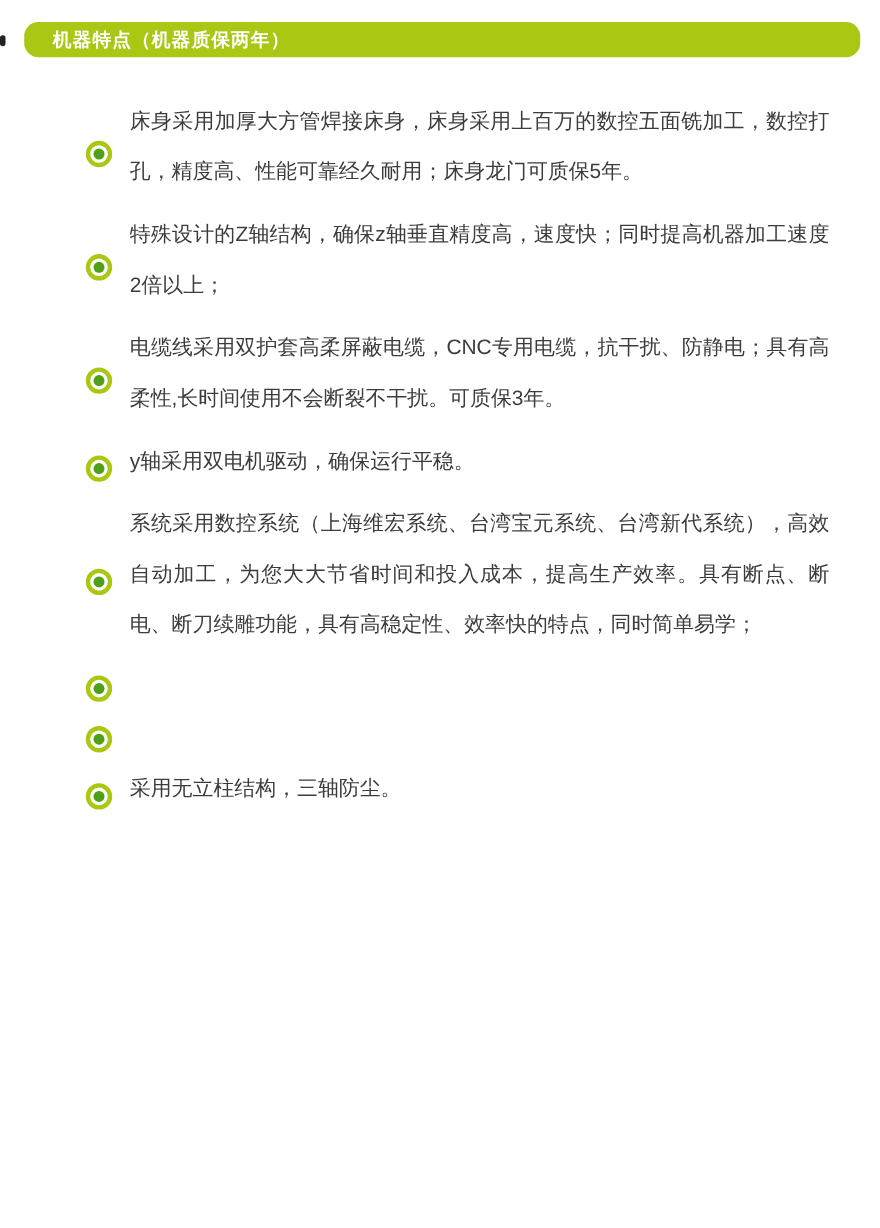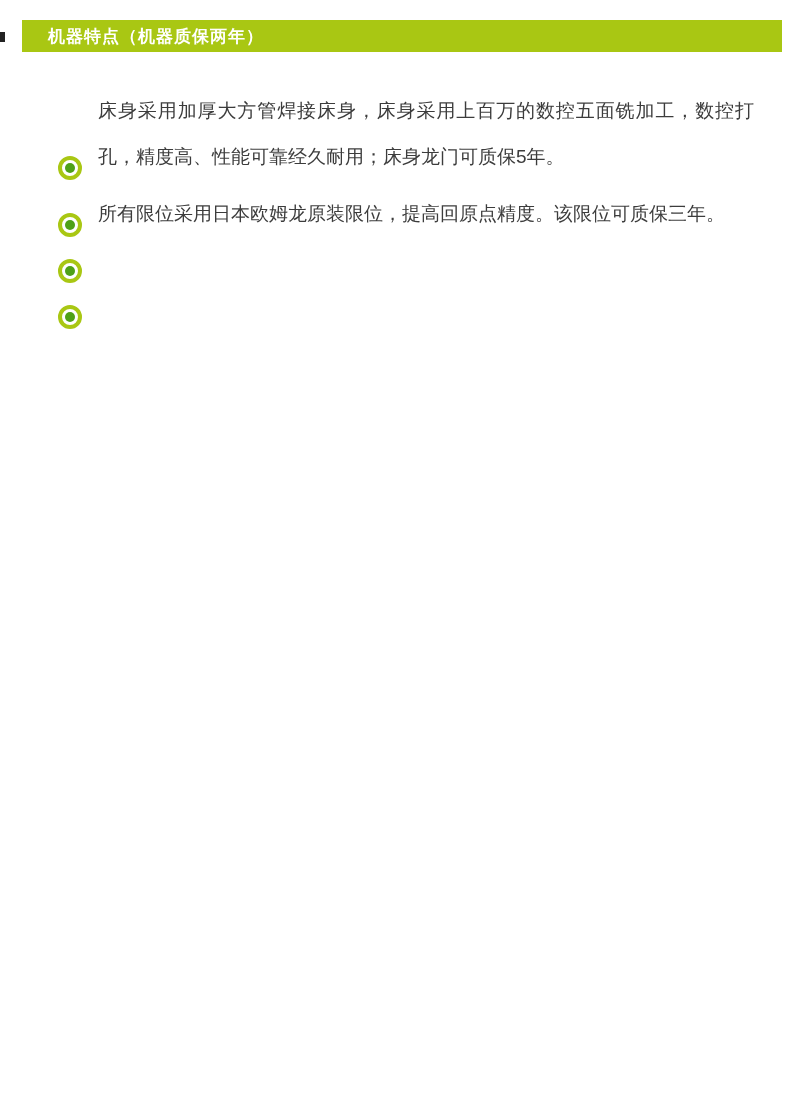--- a/index.html
+++ b/index.html
@@ -3,21 +3,21 @@
 <meta charset="utf-8">
 <style>
   :root{
     --banner-green:#a9c713;
     --bullet-ring:#a9c713;
     --bullet-dot:#4ea117;
     --body-text:#3c3c3c;
     --edge-marker:#222222;
     --title-text:#ffffff;
   }
-  *{margin:0;padding:0;box-sizing:border-box;}
+  *{margin:0;padding:0;box-sizing:border-box;border-radius:13px;}
   html,body{background:#ffffff;}
   body{
     width:800px;height:1116px;
     position:relative;
     overflow:hidden;
     font-family:"Liberation Sans","DejaVu Sans",sans-serif;
   }
   .edge-marker{
     position:absolute;left:0;top:32px;
     width:5px;height:10px;
@@ -35,24 +35,25 @@
     font-size:17px;
     font-weight:bold;
     letter-spacing:1px;
   }
   ul.features{
     list-style:none;
     margin-top:36px;
   }
   li.feature{
     display:flex;
-    align-items:flex-end;
+    align-items:center;
     padding-left:58px;
     padding-right:46px;
     margin-bottom:11px;
+    margin-left:20px;
   }
   .bullet{
     flex:none;
     width:24px;height:24px;
     margin-top:11px;
     margin-right:16px;
     border-radius:50%;
     border:4px solid var(--bullet-ring);
     background:#ffffff;
     position:relative;
@@ -81,21 +82,37 @@
   <span class="banner-title">机器特点（机器质保两年）</span>
 </div>
 
 <ul class="features">
   <li class="feature">
     <span class="bullet"></span>
     <p class="ftext">床身采用加厚大方管焊接床身，床身采用上百万的数控五面铣加工，数控打孔，精度高、性能可靠经久耐用；床身龙门可质保5年。</p>
   </li>
   <li class="feature">
     <span class="bullet"></span>
-    <p class="ftext">所有限位采用日本欧姆龙原装限位，提高回原点精度。该限位可质保三年。</p>
+    <p class="ftext">特殊设计的Z轴结构，确保z轴垂直精度高，速度快；同时提高机器加工速度2倍以上；</p>
+  </li>
+  <li class="feature">
+    <span class="bullet"></span>
+    <p class="ftext">电缆线采用双护套高柔屏蔽电缆，CNC专用电缆，抗干扰、防静电；具有高柔性,长时间使用不会断裂不干扰。可质保3年。</p>
+  </li>
+  <li class="feature">
+    <span class="bullet"></span>
+    <p class="ftext">y轴采用双电机驱动，确保运行平稳。</p>
+  </li>
+  <li class="feature">
+    <span class="bullet"></span>
+    <p class="ftext">系统采用数控系统（上海维宏系统、台湾宝元系统、台湾新代系统），高效自动加工，为您大大节省时间和投入成本，提高生产效率。具有断点、断电、断刀续雕功能，具有高稳定性、效率快的特点，同时简单易学；</p>
   </li>
   <li class="feature">
     <span class="bullet"></span>
   </li>
   <li class="feature">
     <span class="bullet"></span>
   </li>
+  <li class="feature">
+    <span class="bullet"></span>
+    <p class="ftext">采用无立柱结构，三轴防尘。</p>
+  </li>
 </ul>
 
 </body></html>

